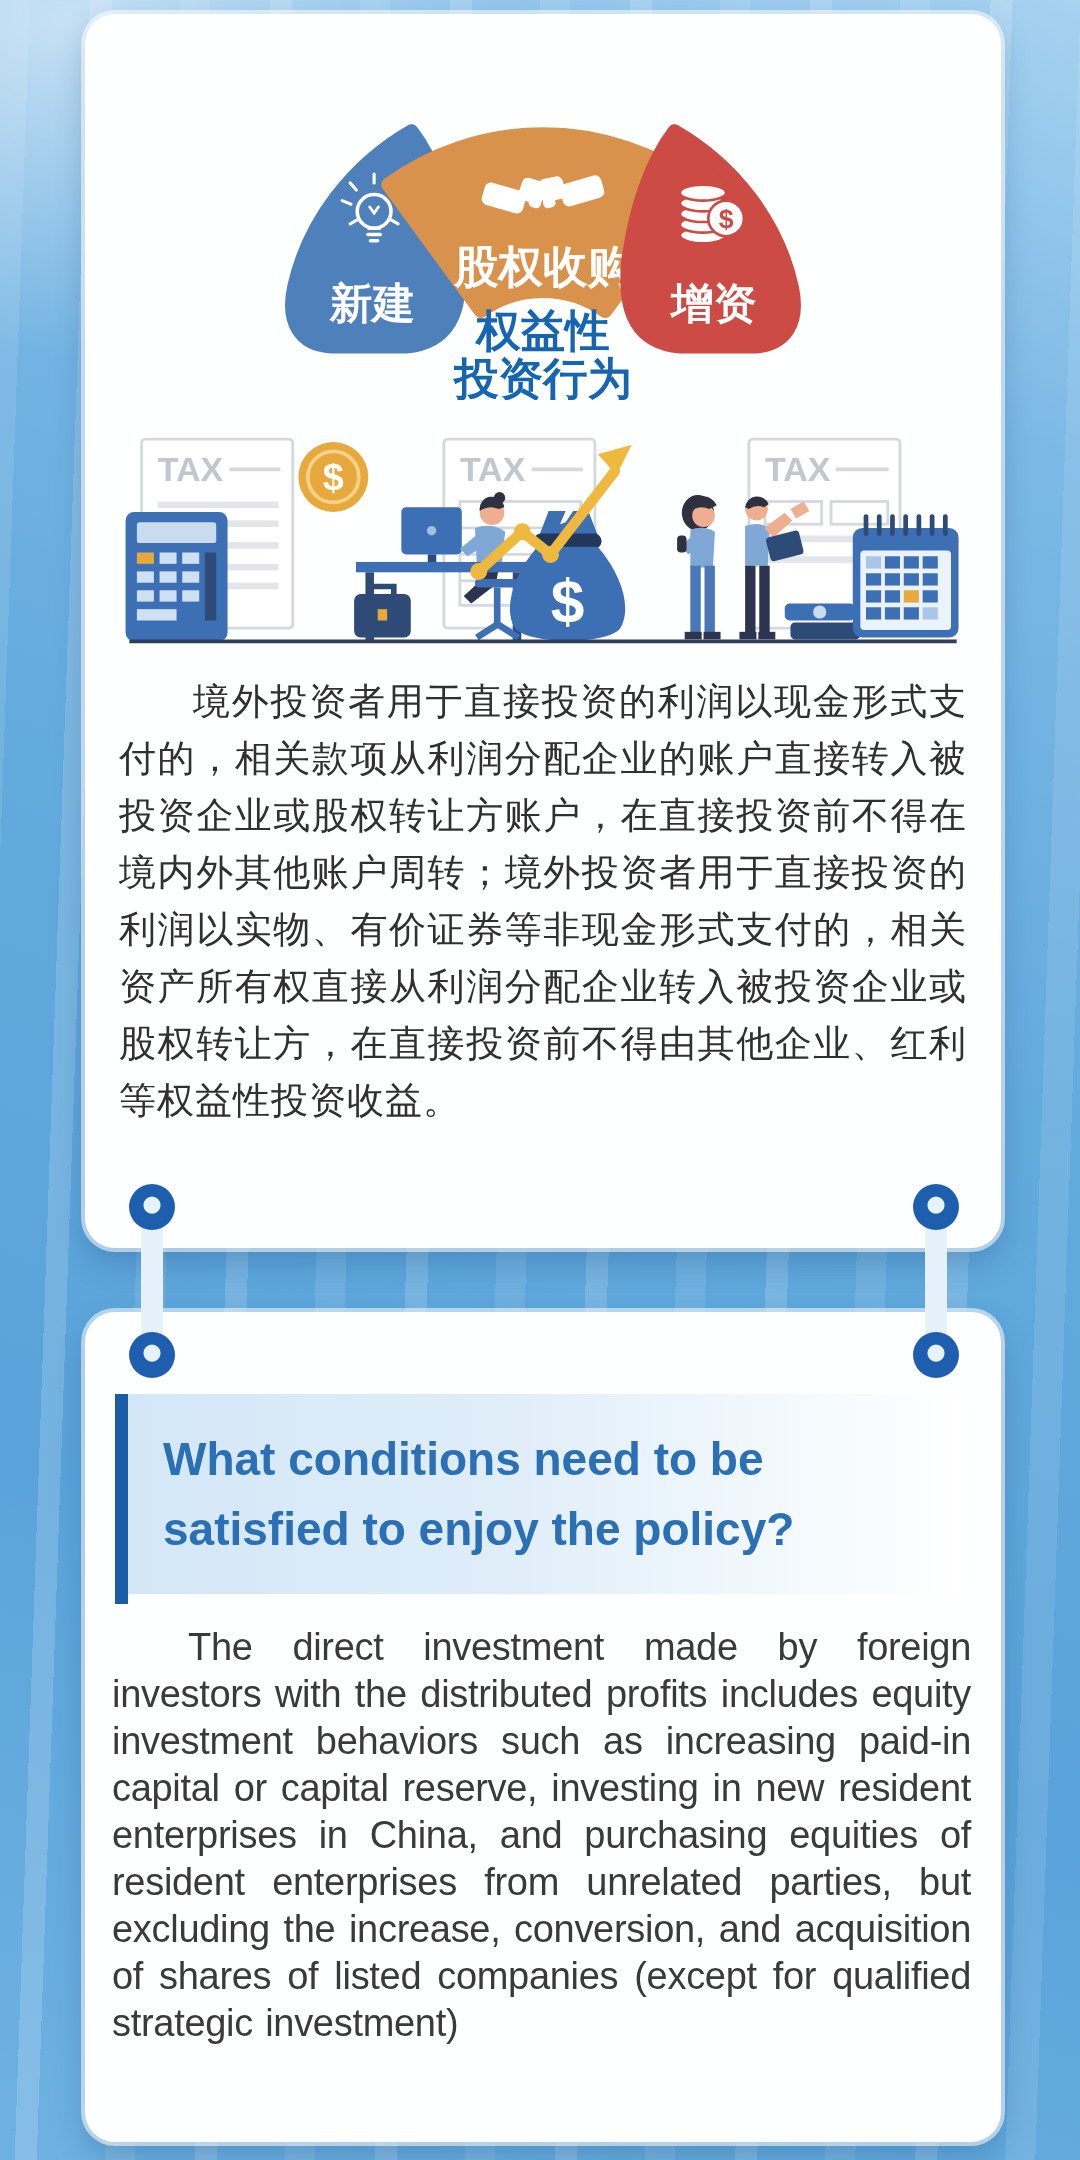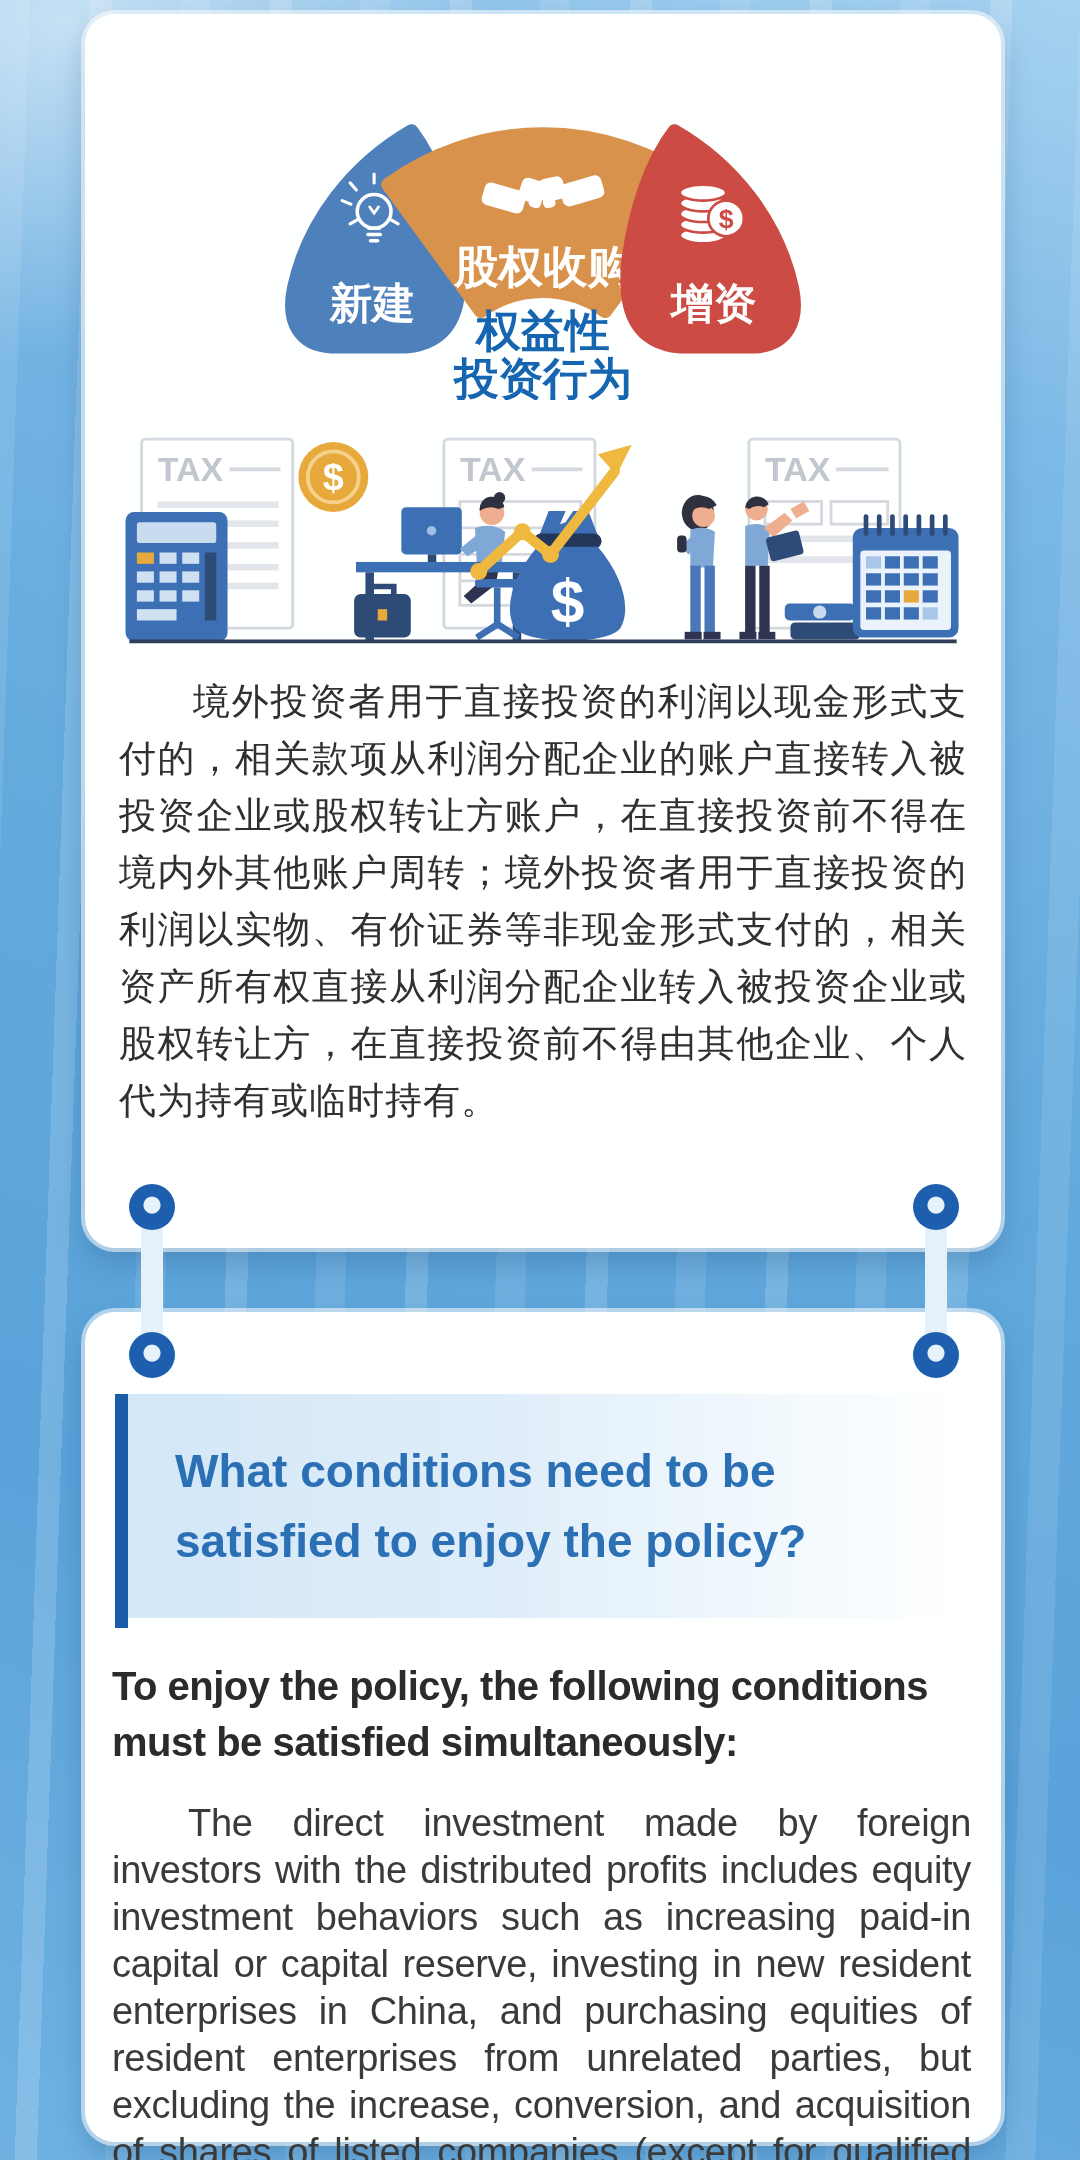--- a/index.html
+++ b/index.html
@@ -38,21 +38,21 @@
   .dot.tl{ left:129px; top:1184px;} .dot.tr{ left:913px; top:1184px;}
   .dot.bl{ left:129px; top:1332px;} .dot.br{ left:913px; top:1332px;}
 
   
   .heading-block{
     position:relative; margin:82px 36px 0 30px; padding:26px 0 26px 44px;
     background:linear-gradient(90deg,#D3E7F7 0%,#DFEDF9 45%,#F2F9FD 78%,#FFFFFF 100%);
   }
   .accent-bar{ position:absolute; left:0; top:0; width:13px; height:calc(100% + 10px);
     background:#1A5CA8;}
-  .heading-text{ margin:16px; font-size:46px; line-height:70px; font-weight:bold;
+  .heading-text{ margin:4px; font-size:46px; line-height:70px; font-weight:bold;
     color:#2B6FB5; letter-spacing:0px;}
   .en-intro{ margin:40px 30px 0 27px; font-size:40px; line-height:56px; font-weight:bold;
     color:#2B2B2B; letter-spacing:-0.5px;}
   .en-body{ margin:30px 30px 0 27px; font-size:38px; line-height:47px; color:#3A3A3A;
     text-align:justify; text-indent:2em; letter-spacing:-0.3px; word-spacing:2px;}
 </style>
 </head>
 <body>
 
 <div class="page">
@@ -258,32 +258,31 @@
             <line x1="848" y1="100" x2="848" y2="118"></line>
               <line x1="862" y1="100" x2="862" y2="118"></line>
             <line x1="876" y1="100" x2="876" y2="118"></line>
           </g>
         </g>
 
         <line x1="12" y1="232" x2="888" y2="232" stroke="#2E3F5C" stroke-width="4"></line>
       </svg>
     </div>
 
-    <p class="cn-para">境外投资者用于直接投资的利润以现金形式支付的，相关款项从利润分配企业的账户直接转入被投资企业或股权转让方账户，在直接投资前不得在境内外其他账户周转；境外投资者用于直接投资的利润以实物、有价证券等非现金形式支付的，相关资产所有权直接从利润分配企业转入被投资企业或股权转让方，在直接投资前不得由其他企业、个人代为持有或临时持有。</p>
+    <p class="cn-para">境外投资者用于直接投资的利润以现金形式支付的，相关款项从利润分配企业的账户直接转入被投资企业或股权转让方账户，在直接投资前不得在境内外其他账户周转；境外投资者用于直接投资的利润以实物、有价证券等非现金形式支付的，相关资产所有权直接从利润分配企业转入被投资企业或股权转让方，在直接投资前不得由其他企业、红利等权益性投资收益。</p>
   </section>
 
   <div class="link-bar left"></div>
   <div class="link-bar right"></div>
   <div class="dot tl"></div>
   <div class="dot tr"></div>
   <div class="dot bl"></div>
   <div class="dot br"></div>
 
   <section class="card card2">
     <div class="heading-block">
       <div class="accent-bar"></div>
       <h2 class="heading-text">What conditions need to be satisfied to enjoy the policy?</h2>
     </div>
-    <p class="en-intro">To enjoy the policy, the following conditions must be satisfied simultaneously:</p>
     <p class="en-body">The direct investment made by foreign investors with the distributed profits includes equity investment behaviors such as increasing paid-in capital or capital reserve, investing in new resident enterprises in China, and purchasing equities of resident enterprises from unrelated parties, but excluding the increase, conversion, and acquisition of shares of listed companies (except for qualified strategic investment)</p>
   </section>
 
 </div>
 
 </body></html>

